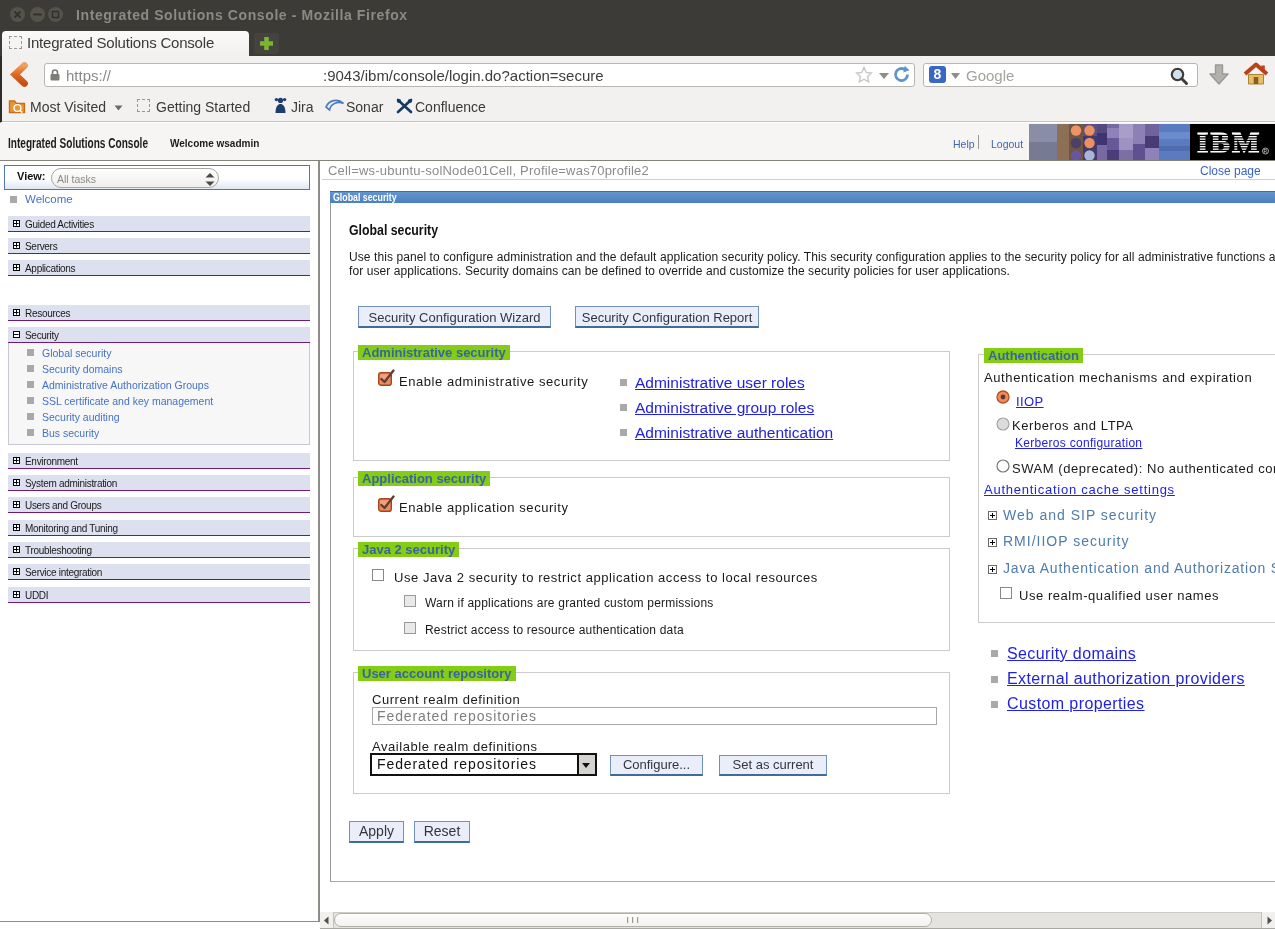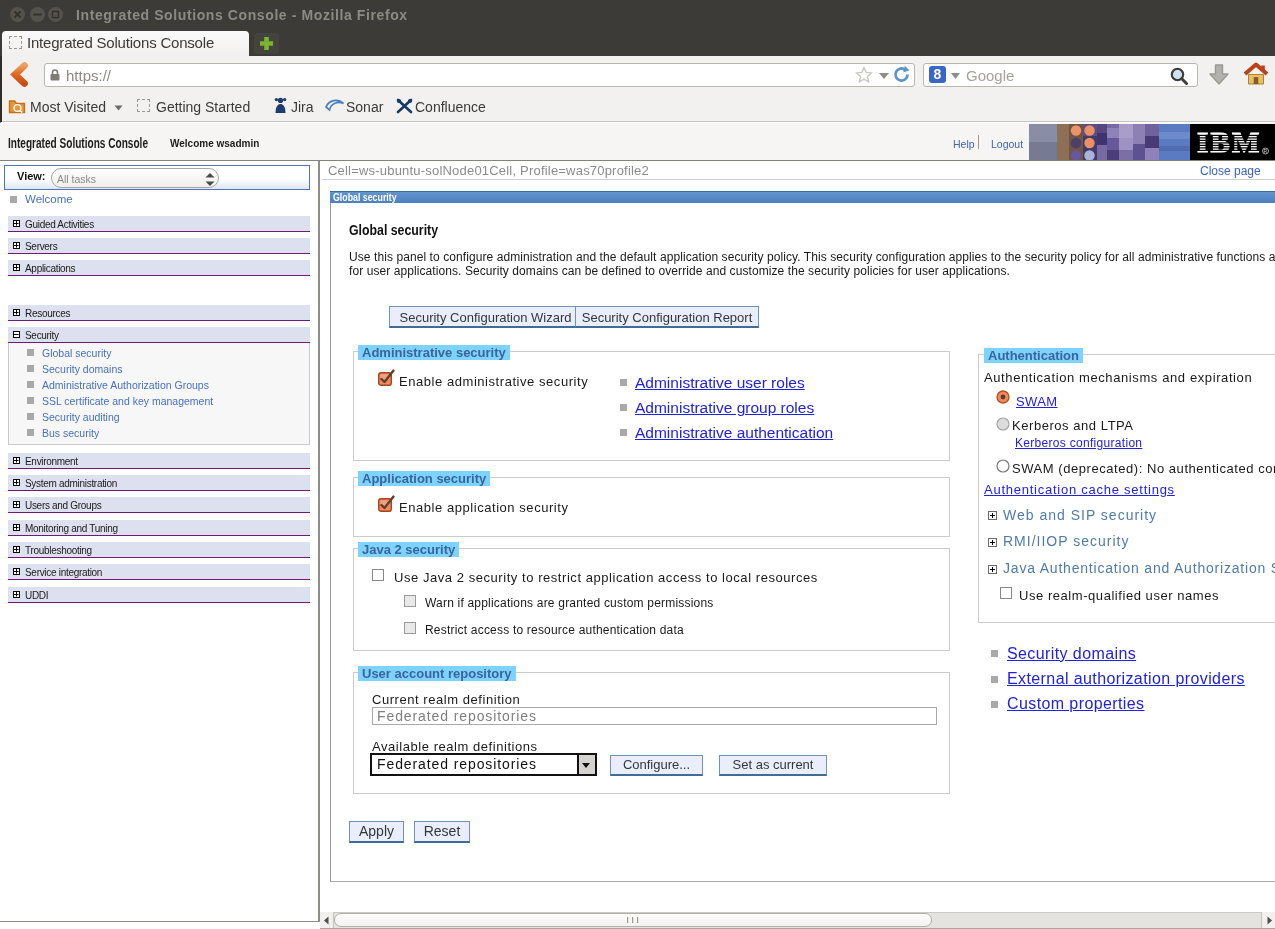--- a/index.html
+++ b/index.html
@@ -48,20 +48,21 @@
   </svg>
   <div class="abs" style="left:0;top:56px;width:2px;height:66px;background:#2e2d2a;"></div>
   <div class="abs" style="left:0;top:122px;width:1px;height:39px;background:#8f8d88;"></div>
 
   <div class="abs" style="left:44px;top:63px;width:871px;height:24px;background:#fff;border:1px solid #b8b6b1;border-radius:3px;"></div>
   <svg class="abs" style="left:48px;top:68px;" width="14" height="14" viewBox="0 0 14 14">
     <rect x="2.5" y="6" width="9" height="6.5" rx="1" fill="#7e7c78"></rect>
     <path d="M4.5 6 V4.5 a2.5 2.5 0 0 1 5 0 V6" fill="none" stroke="#7e7c78" stroke-width="1.6"></path>
   </svg>
   <div class="abs nw" style="left:66px;top:67px;font-size:15px;color:#8c8a86;">https://</div>
+  <div class="abs nw" style="left:323px;top:67px;font-size:15px;color:#3d3d3d;">:9043/ibm/console/login.do?action=secure</div>
 
   <svg class="abs" style="left:855px;top:66px;" width="18" height="18" viewBox="0 0 18 18">
     <path d="M9 1.5 L11.2 6.4 16.5 7 12.5 10.6 13.6 15.9 9 13.2 4.4 15.9 5.5 10.6 1.5 7 6.8 6.4 Z" fill="none" stroke="#c9c7c2" stroke-width="1.4"></path>
   </svg>
   <svg class="abs" style="left:878px;top:72px;" width="12" height="8" viewBox="0 0 12 8">
       <path d="M1 1 L6 7 L11 1 Z" fill="#8f8d88"></path>
     </svg>
   <svg class="abs" style="left:892px;top:65px;" width="19" height="19" viewBox="0 0 19 19">
     <path d="M15.5 9.5 a6 6 0 1 1 -2.2 -4.6" fill="none" stroke="#5f93cc" stroke-width="2.8"></path>
     <path d="M12 1 L17.5 4.5 L12 8 Z" fill="#5f93cc" transform="rotate(12 14 4.5)"></path>
@@ -257,21 +258,21 @@
       <div class="t">Service integration</div>
     </div>
   <div class="acc" style="top:586px;">
       <div class="plus"></div>
       <div class="t">UDDI</div>
     </div>
 
   <style>
     .lbl { position:absolute; font-size:13px; color:#1a1a1a; white-space:nowrap; letter-spacing:0.55px; }
     .lbl2 { position:absolute; font-size:12px; color:#1a1a1a; white-space:nowrap; letter-spacing:0.2px; }
-    .leg { position:absolute; font-size:13px; font-weight:bold; color:#39659c; white-space:nowrap; background:#7dd3fc; padding:0 4px; }
+    .leg { position:absolute; font-size:13px; font-weight:bold; color:#39659c; white-space:nowrap; background:#84cc16; padding:0 4px; }
     .blink { position:absolute; font-size:15.5px; color:#2121e0; text-decoration:underline; white-space:nowrap; }
     .fset { position:absolute; border:1px solid #cbcbcb; }
     .btn { position:absolute; border:1px solid #7191bb; border-bottom:2px solid #3f6d99; background:#e9eefa;
       color:#33363b; font-size:13px; text-align:center; font-family:"Liberation Sans",sans-serif; }
     .cb { position:absolute; width:12px; height:12px; }
     .exp { position:absolute; width:9px; height:9px; background:#fff; border:1px solid #6c6c6c; }
     .exp:before { content:""; position:absolute; left:3px; top:1px; width:1.4px; height:5px; background:#000; }
     .exp:after  { content:""; position:absolute; left:1px; top:3px; width:5px; height:1.4px; background:#000; }
   </style>
 
@@ -281,21 +282,21 @@
 
   <div class="abs" style="left:330px;top:191px;width:945px;height:12px;background:linear-gradient(#6394cd,#4a80c0);border-top:1px solid #3a6ca8;"></div>
   <div class="abs nw" style="left:333px;top:191px;font-size:11px;font-weight:bold;color:#fff;transform:scaleX(0.8);transform-origin:0 0;">Global security</div>
 
   <div class="abs" style="left:330px;top:203px;width:945px;height:679px;background:#fff;border-left:1px solid #9a9a9a;border-bottom:1px solid #ababab;"></div>
 
   <div class="abs nw" style="left:349px;top:222px;font-size:14px;font-weight:bold;color:#111;transform:scaleX(0.88);transform-origin:0 0;">Global security</div>
   <div class="abs nw" style="left:349px;top:250px;font-size:12px;color:#1a1a1a;letter-spacing:0.08px;">Use this panel to configure administration and the default application security policy. This security configuration applies to the security policy for all administrative functions and is used as a default</div>
   <div class="abs nw" style="left:349px;top:264px;font-size:12px;color:#1a1a1a;letter-spacing:0.08px;">for user applications. Security domains can be defined to override and customize the security policies for user applications.</div>
 
-  <div class="btn" style="left:358px;top:306px;width:193px;height:22px;line-height:21px;margin-left:31px;">Security Configuration Wizard</div>
+  <div class="btn" style="left:358px;top:306px;width:193px;height:22px;line-height:21px;">Security Configuration Wizard</div>
   <div class="btn" style="left:575px;top:306px;width:184px;height:22px;line-height:21px;">Security Configuration Report</div>
 
   <div class="fset" style="left:353px;top:351px;width:597px;height:110px;"></div>
   <div class="leg" style="left:358px;top:345px;">Administrative security</div>
   <svg class="cb" style="left:378px;top:369px;width:18px;height:17px;" viewBox="0 0 18 17">
     <rect x="0.7" y="3.7" width="12.6" height="12.6" rx="2.4" fill="#ec8a60" stroke="#a8451a" stroke-width="1.4"></rect>
     <rect x="2.4" y="5.4" width="9.2" height="5" fill="#f0a183"></rect>
     <path d="M3.4 10 L6.5 13 L15.5 1.6" fill="none" stroke="#63402c" stroke-width="2.4" stroke-linecap="round" stroke-linejoin="round"></path>
   </svg>
   <div class="lbl" style="left:399px;top:374px;">Enable administrative security</div>
@@ -342,21 +343,21 @@
   <div class="btn" style="left:349px;top:821px;width:55px;height:22px;line-height:19px;font-size:14px;">Apply</div>
   <div class="btn" style="left:414px;top:821px;width:56px;height:22px;line-height:19px;font-size:14px;">Reset</div>
 
   <div class="abs" style="left:978px;top:354px;width:297px;height:269px;border:1px solid #cbcbcb;border-right:none;"></div>
   <div class="leg" style="left:984px;top:348px;">Authentication</div>
   <div class="lbl" style="left:984px;top:370px;letter-spacing:0.6px;">Authentication mechanisms and expiration</div>
   <svg class="abs" style="left:996px;top:390px;" width="14" height="14" viewBox="0 0 14 14">
     <circle cx="7" cy="7" r="6" fill="#ee8a5e" stroke="#b4501f" stroke-width="1.3"></circle>
     <circle cx="7" cy="7" r="2.4" fill="#5d3b28"></circle>
   </svg>
-  <a class="abs nw" style="left:1016px;top:394px;font-size:13px;color:#2121e0;text-decoration:underline;letter-spacing:0.4px;">SWAM</a>
+  <a class="abs nw" style="left:1016px;top:394px;font-size:13px;color:#2121e0;text-decoration:underline;letter-spacing:0.4px;">IIOP</a>
   <svg class="abs" style="left:996px;top:417px;" width="14" height="14" viewBox="0 0 14 14">
     <circle cx="7" cy="7" r="6" fill="#dcdcdc" stroke="#a5a5a5" stroke-width="1.2"></circle>
   </svg>
   <div class="lbl" style="left:1012px;top:418px;">Kerberos and LTPA</div>
   <a class="abs nw" style="left:1015px;top:436px;font-size:12px;color:#2121e0;text-decoration:underline;letter-spacing:0.3px;">Kerberos configuration</a>
   <svg class="abs" style="left:996px;top:459px;" width="14" height="14" viewBox="0 0 14 14">
     <circle cx="7" cy="7" r="6" fill="#fff" stroke="#777" stroke-width="1.2"></circle>
   </svg>
   <div class="lbl" style="left:1012px;top:461px;">SWAM (deprecated): No authenticated communication</div>
   <a class="abs nw" style="left:984px;top:482px;font-size:13px;color:#2121e0;text-decoration:underline;letter-spacing:0.75px;">Authentication cache settings</a>

